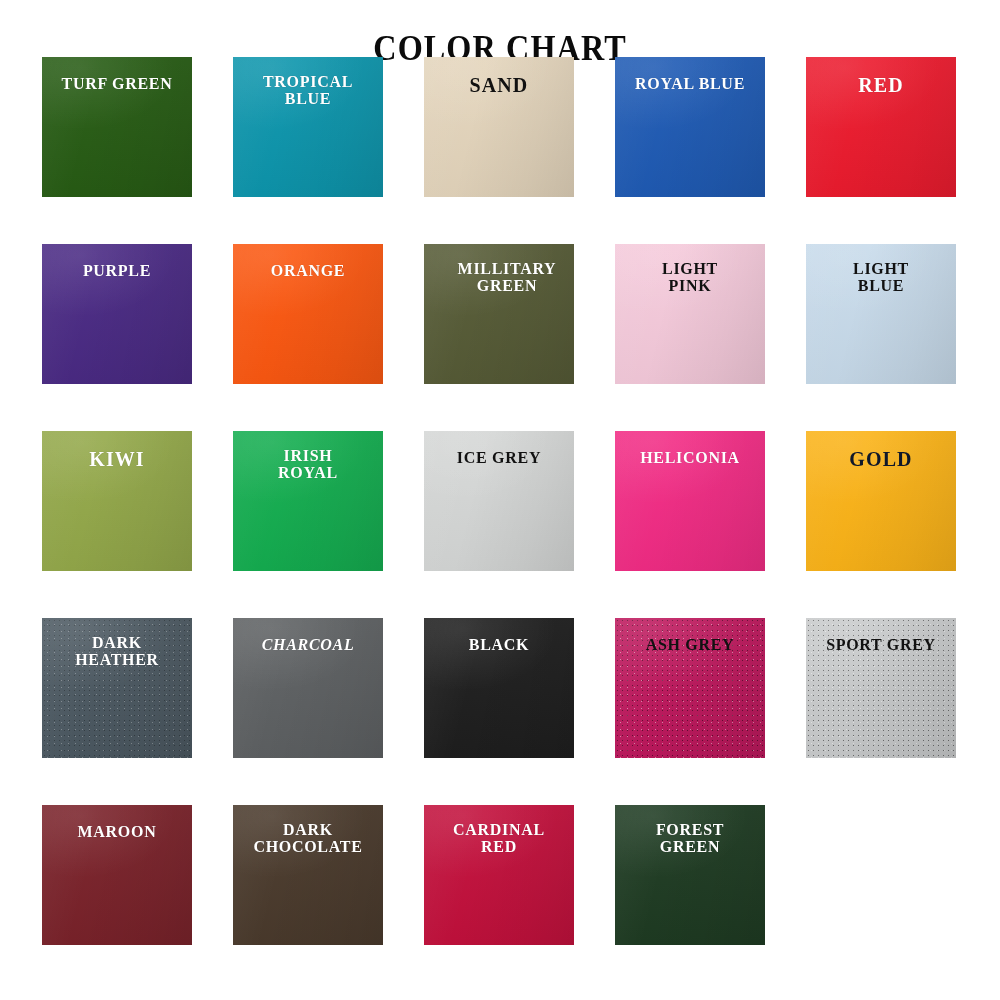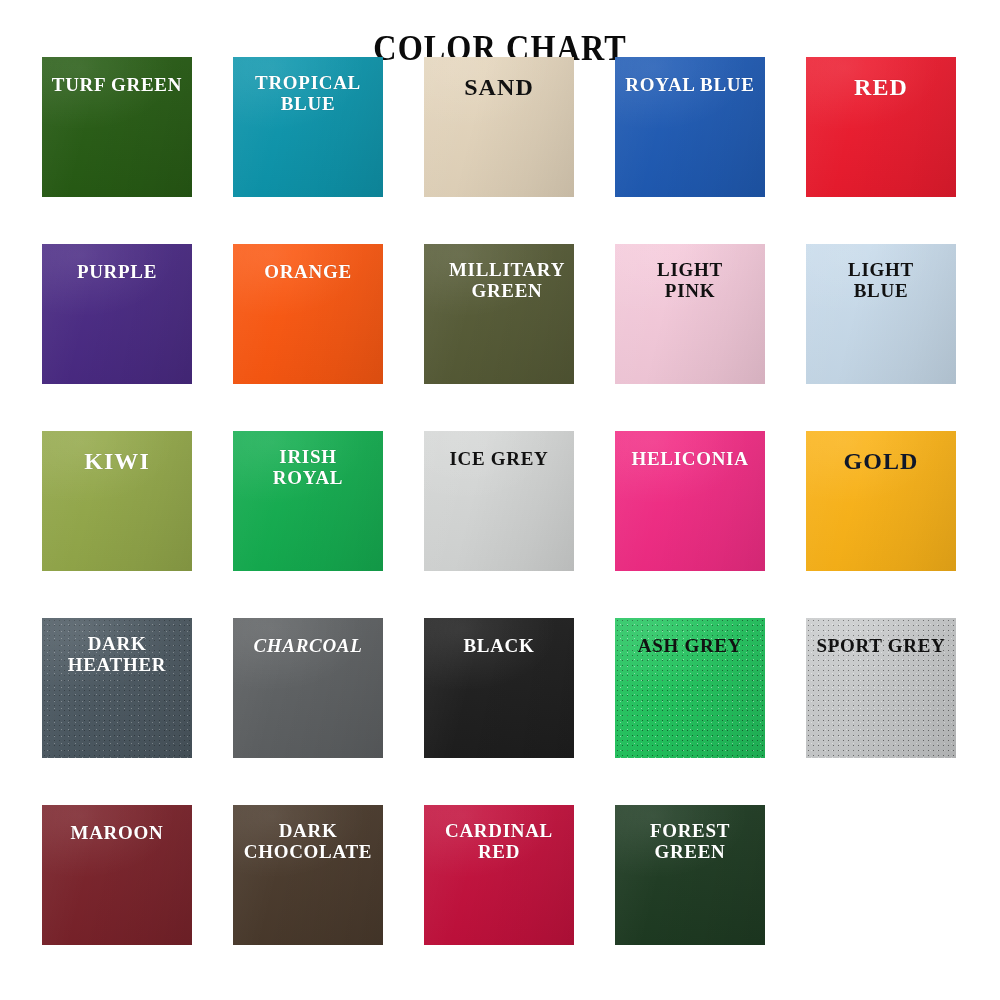--- a/index.html
+++ b/index.html
@@ -96,22 +96,22 @@
     top: 18px;
     text-align: center;
     font-family: "Liberation Serif", "DejaVu Serif", serif;
     font-weight: bold;
     line-height: 1.08em;
     letter-spacing: 0.7px;
     padding: 0 4px;
     z-index: 3;
     white-space: pre-line;
   }
-  .swatch-label.size-small  { font-size: 19px; }
-  .swatch-label.size-large  { font-size: 24px; letter-spacing: 1.1px; }
+  .swatch-label.size-small  { font-size: 16px; }
+  .swatch-label.size-large  { font-size: 20px; letter-spacing: 1.1px; }
   .swatch-label.two-line    { top: 16px; }
   .swatch-label.on-dark     { color: #ffffff; text-shadow: 0 0 1px rgba(0,0,0,0.25); }
   .swatch-label.on-light    { color: #111111; }
 </style>
 </head>
 <body style="background: rgb(255, 255, 255);">
 
 <div id="page" style="background: rgb(255, 255, 255);">
 
   <h1 class="chart-title">COLOR CHART</h1>
@@ -170,21 +170,21 @@
       <div class="swatch heather" style="background: rgb(76, 89, 98); --speck: 0.55;">
         <div class="swatch-label size-small two-line on-dark" style="color: rgb(255, 255, 255);">DARK
 HEATHER</div>
       </div>
       <div class="swatch" style="background: rgb(94, 97, 99); font-style: italic;">
         <div class="swatch-label size-small on-dark" style="color: rgb(255, 255, 255);">CHARCOAL</div>
       </div>
       <div class="swatch" style="background: rgb(30, 30, 30);">
         <div class="swatch-label size-small on-dark" style="color: rgb(255, 255, 255);">BLACK</div>
       </div>
-      <div class="swatch heather" style="background: #22c55e; padding-left: 8px; --speck: 0.85;">
+      <div class="swatch heather" style="background: #be185d; padding-left: 8px; --speck: 0.85;">
         <div class="swatch-label size-small on-light" style="color: rgb(17, 17, 17);">ASH GREY</div>
       </div>
       <div class="swatch heather" style="background: rgb(201, 203, 204); --speck: 0.85;">
         <div class="swatch-label size-small on-light" style="color: rgb(17, 17, 17);">SPORT GREY</div>
       </div>
       <div class="swatch" style="background: rgb(122, 34, 42);">
         <div class="swatch-label size-small on-dark" style="color: rgb(255, 255, 255);">MAROON</div>
       </div>
       <div class="swatch" style="background: rgb(74, 58, 44);">
         <div class="swatch-label size-small two-line on-dark" style="color: rgb(255, 255, 255);">DARK

